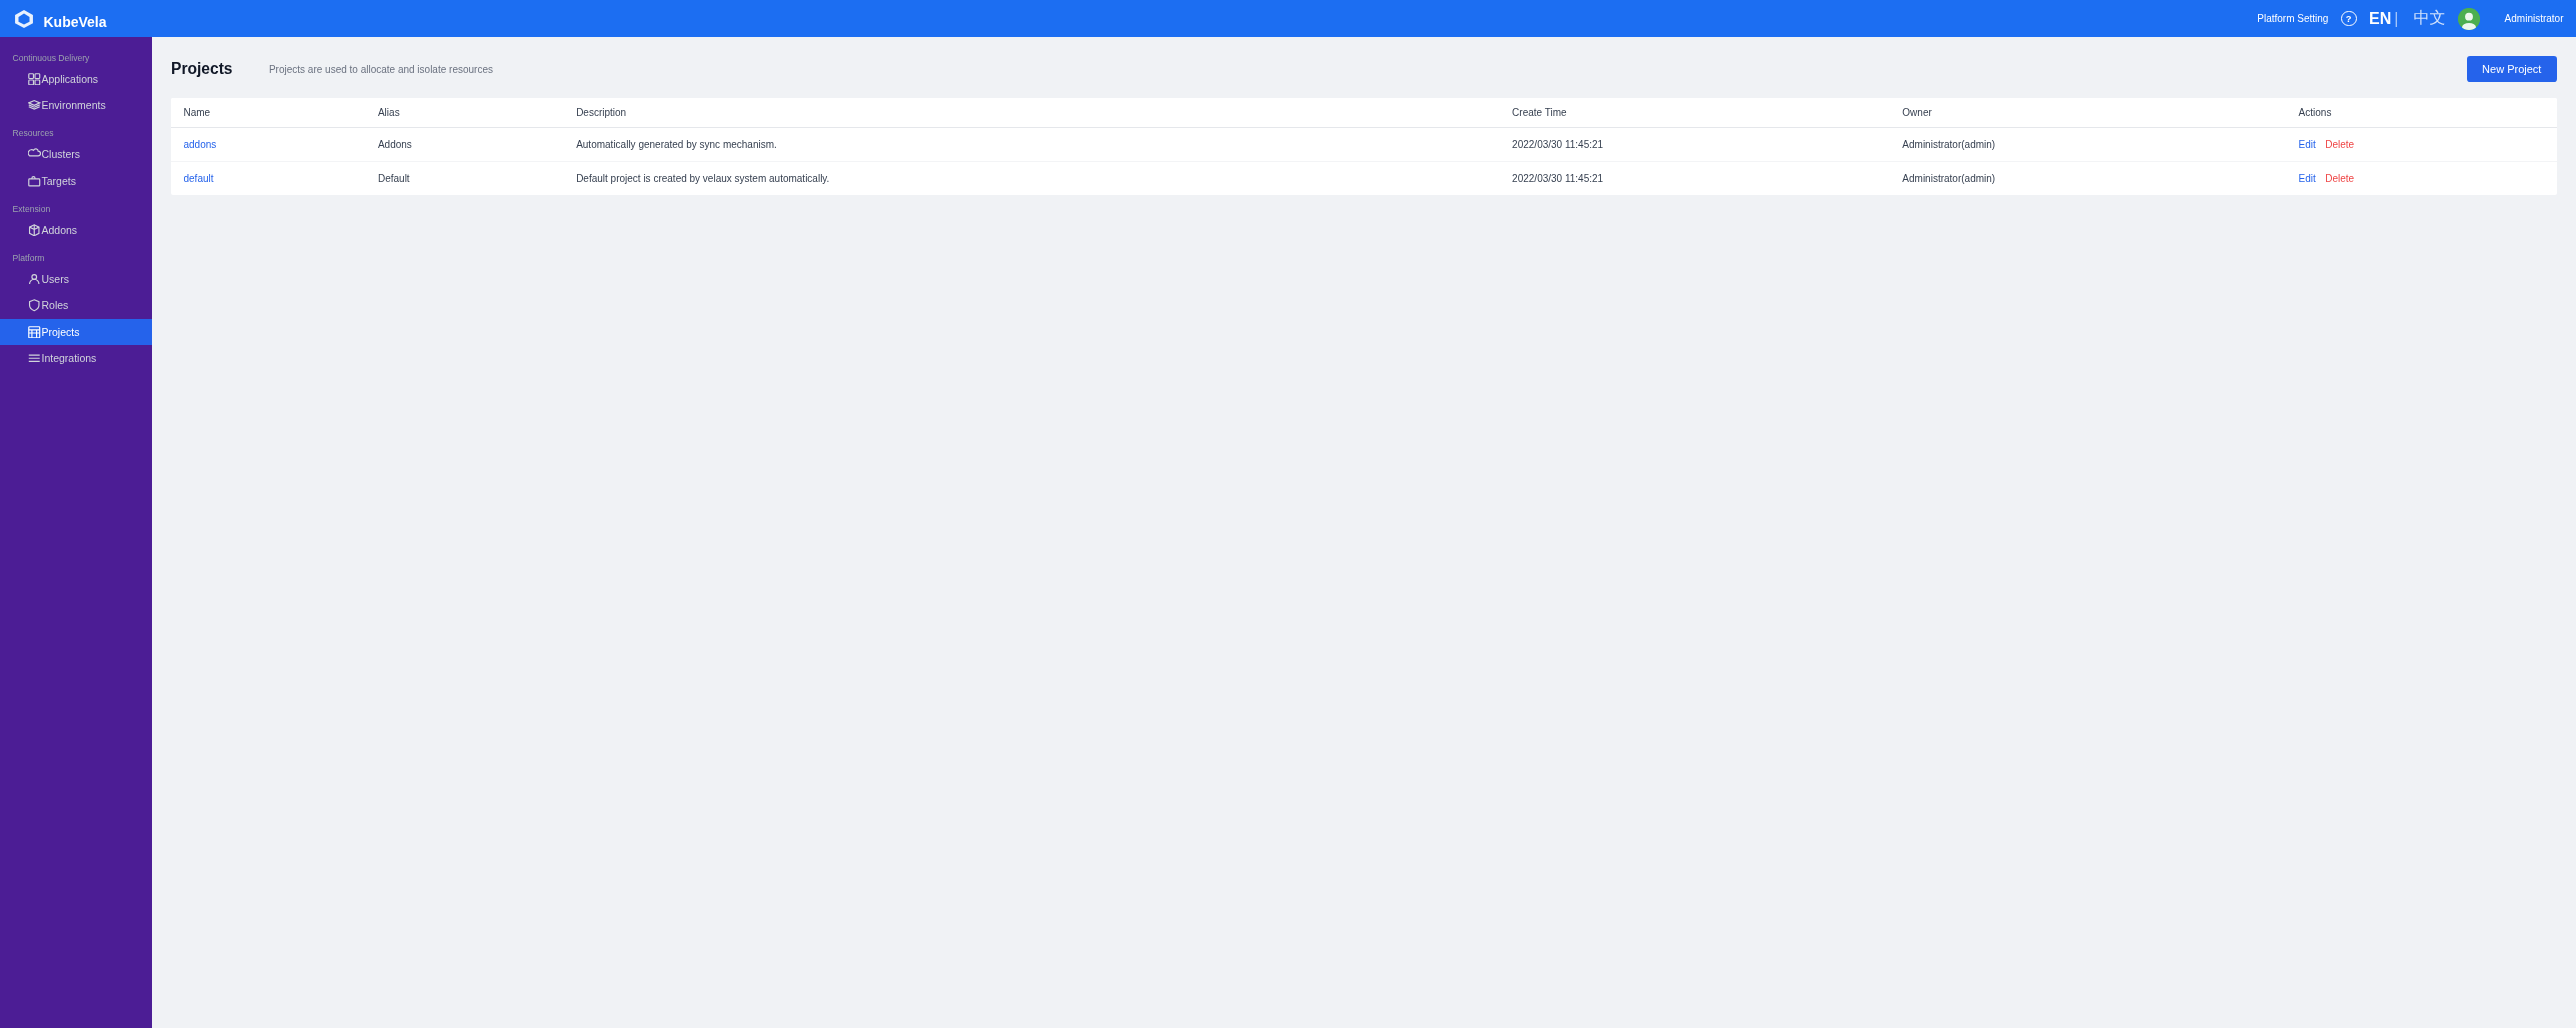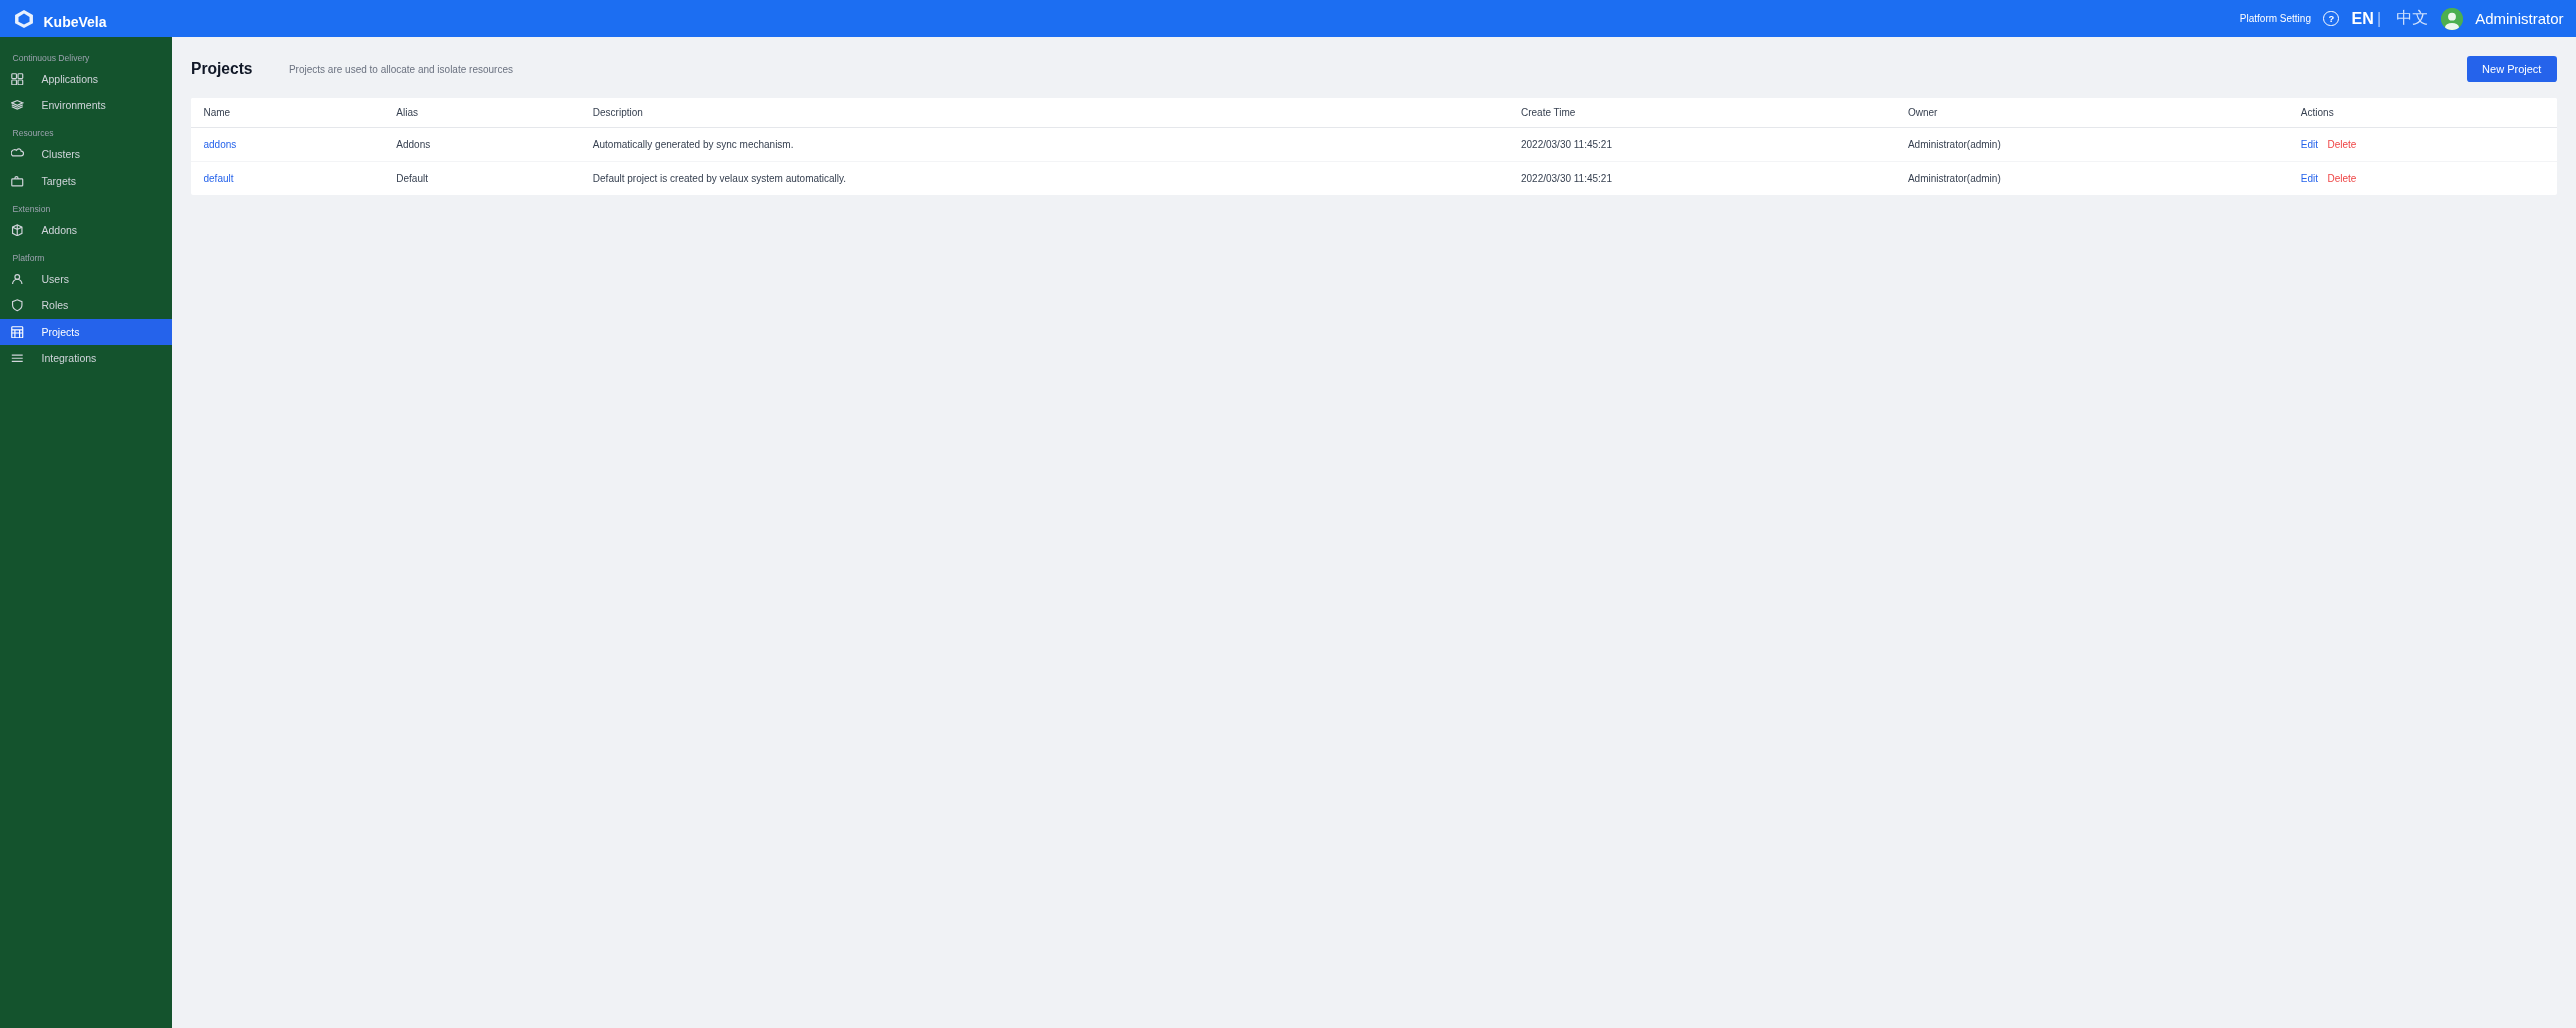--- a/index.html
+++ b/index.html
@@ -19,47 +19,47 @@
     .logo-icon { width: 22px; height: 22px; }
     .logo-text { color: white; font-size: 14px; font-weight: 600; }
     .header-right { display: flex; align-items: center; gap: 12.5px; }
     .platform-setting { color: white; font-size: 10px; cursor: pointer; }
     .help-icon { color: white; cursor: pointer; width: 15.6px; height: 15.6px; border-radius: 50%; border: 1.2px solid white; display: flex; align-items: center; justify-content: center; font-size: 9.4px; font-weight: bold; }
     .lang-switcher { display: flex; align-items: center; gap: 3.1px; color: white; font-size: 16px; }
     .lang-en { font-weight: 600; }
     .lang-sep { color: rgba(255,255,255,0.6); }
     .lang-zh { color: rgba(255,255,255,0.8); margin-left: 12px; }
     .user-avatar { width: 22px; height: 22px; border-radius: 50%; background: #4caf50; display: flex; align-items: center; justify-content: center; overflow: hidden; }
-    .user-name { color: white; font-size: 15px; }
+    .user-name { color: white; font-size: 10px; margin-left: 12px; }
 
     
     .layout { display: flex; flex: 1; overflow: hidden; }
 
     
     .sidebar {
-      width: 172px;
-      background: #14532d;
+      width: 152px;
+      background: #4c1d95;
       flex-shrink: 0;
       overflow-y: auto;
       display: flex;
       flex-direction: column;
       padding: 6.2px 0;
     }
     .sidebar-section-label {
       color: #9ca3af;
       font-size: 8.6px;
       padding: 9.4px 12.5px 3.1px 12.5px;
       text-transform: none;
       letter-spacing: 0;
     }
     .sidebar-item {
       display: flex;
       align-items: center;
-      gap: 18px;
-      padding: 7px 11px;
+      gap: 1px;
+      padding: 7px 28px;
       color: #d1d5db;
       cursor: pointer;
       font-size: 10.5px;
       border-radius: 0;
     }
     .sidebar-item.active { background: #2563eb; color: white; }
     .sidebar-icon { width: 12.5px; height: 12.5px; display: flex; align-items: center; justify-content: center; flex-shrink: 0; }
 
     
     .main { flex: 1; overflow-y: auto; background: #f0f2f5; padding: 19px; }

